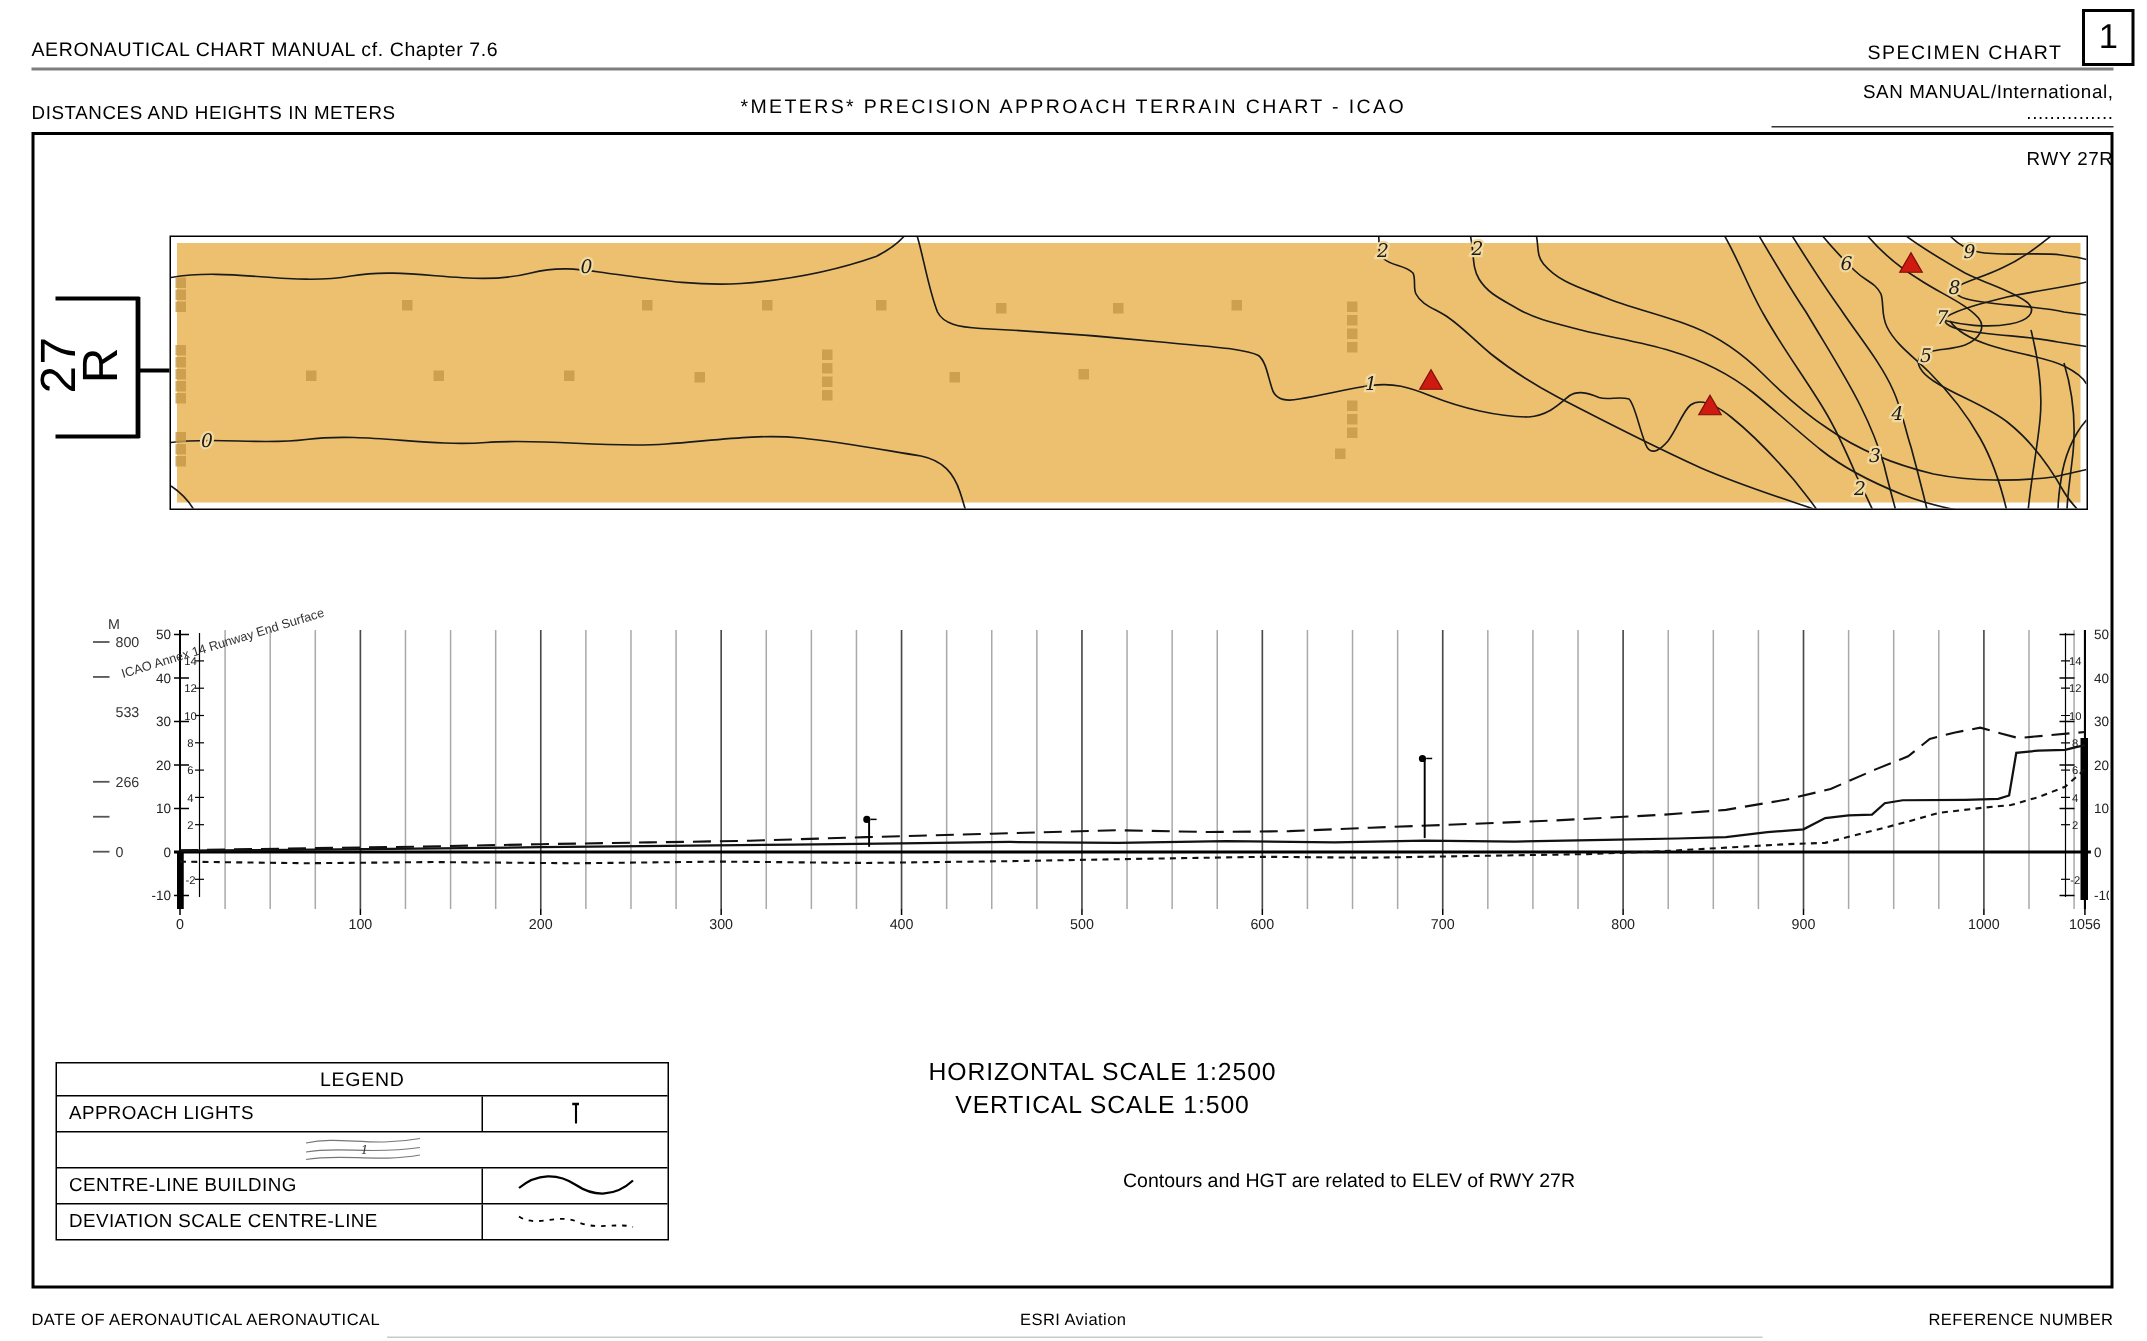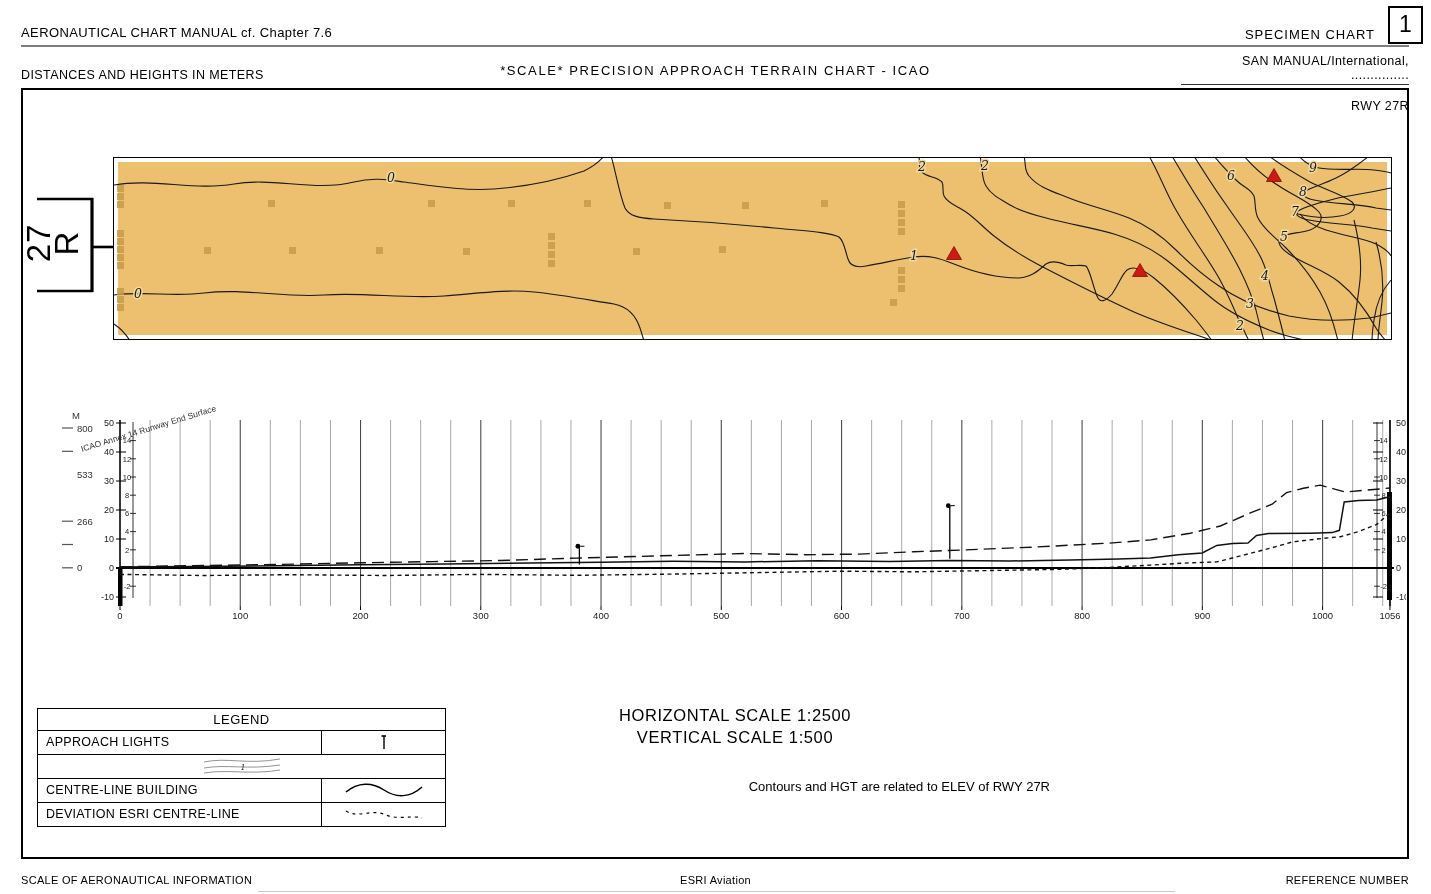--- a/index.html
+++ b/index.html
@@ -28,21 +28,21 @@
   #bottom-edge-line{left:258px;top:891px;width:917px;height:1px;background:#c9c9c9;}
 </style>
 </head>
 <body>
 
 <div class="abs hdr" style="left:21px;top:25px;">AERONAUTICAL CHART MANUAL cf. Chapter 7.6</div>
 <div class="abs hdr" style="right:56px;top:27px;letter-spacing:1px;">SPECIMEN CHART</div>
 <div class="abs" id="sheet-box"><span>1</span></div>
 <div class="abs" id="top-rule"></div>
 <div class="abs hdr" style="left:21px;top:68px;font-size:12.5px;">DISTANCES AND HEIGHTS IN METERS</div>
-<div class="abs" id="chart-title">*SCALE* PRECISION APPROACH TERRAIN CHART - ICAO</div>
+<div class="abs" id="chart-title">*METERS* PRECISION APPROACH TERRAIN CHART - ICAO</div>
 <div class="abs" id="location-block">SAN MANUAL/International, ...............</div>
 <div class="abs" id="runway-id">RWY 27R</div>
 
 <div class="abs" id="main-box"></div>
 
 <svg class="abs" id="runway-symbol" width="92" height="112">
   <line x1="7" y1="9" x2="63" y2="9" stroke="#000" stroke-width="2.6"></line>
   <line x1="7" y1="101" x2="63" y2="101" stroke="#000" stroke-width="2.6"></line>
   <line x1="62" y1="8" x2="62" y2="102" stroke="#000" stroke-width="3.2"></line>
   <line x1="62" y1="57" x2="84" y2="57" stroke="#000" stroke-width="2.6"></line>
@@ -334,30 +334,30 @@
       </div>
       <div class="lg-row">
         <div class="lg-label">CENTRE-LINE BUILDING</div>
         <div class="lg-sym">
           <svg width="80" height="21">
             <path d="M2,12 C14,2 28,2 40,10 C52,18 66,18 78,7" stroke="#000" stroke-width="1.5" fill="none"></path>
           </svg>
         </div>
       </div>
       <div class="lg-row">
-        <div class="lg-label">DEVIATION ESRI CENTRE-LINE</div>
+        <div class="lg-label">DEVIATION SCALE CENTRE-LINE</div>
         <div class="lg-sym">
           <svg width="80" height="21">
             <path d="M2,7 C14,15 28,4 42,11 C54,16 68,11 78,14" stroke="#000" stroke-width="1.2" fill="none" stroke-dasharray="3,4"></path>
           </svg>
         </div>
       </div>
     </div>
 </div>
 
 <div class="abs scale-line" style="top:706px;">HORIZONTAL SCALE 1:2500</div>
 <div class="abs scale-line" style="top:728px;">VERTICAL SCALE 1:500</div>
 <div class="abs" id="contour-note">Contours and HGT are related to ELEV of RWY 27R</div>
 
-<div class="abs footer-text" style="left:21px;">SCALE OF AERONAUTICAL INFORMATION</div>
+<div class="abs footer-text" style="left:21px;">DATE OF AERONAUTICAL AERONAUTICAL</div>
 <div class="abs footer-text" style="left:0;right:0;text-align:center;">ESRI Aviation</div>
 <div class="abs footer-text" style="right:22px;">REFERENCE NUMBER</div>
 <div class="abs" id="bottom-edge-line"></div>
 
 </body></html>

